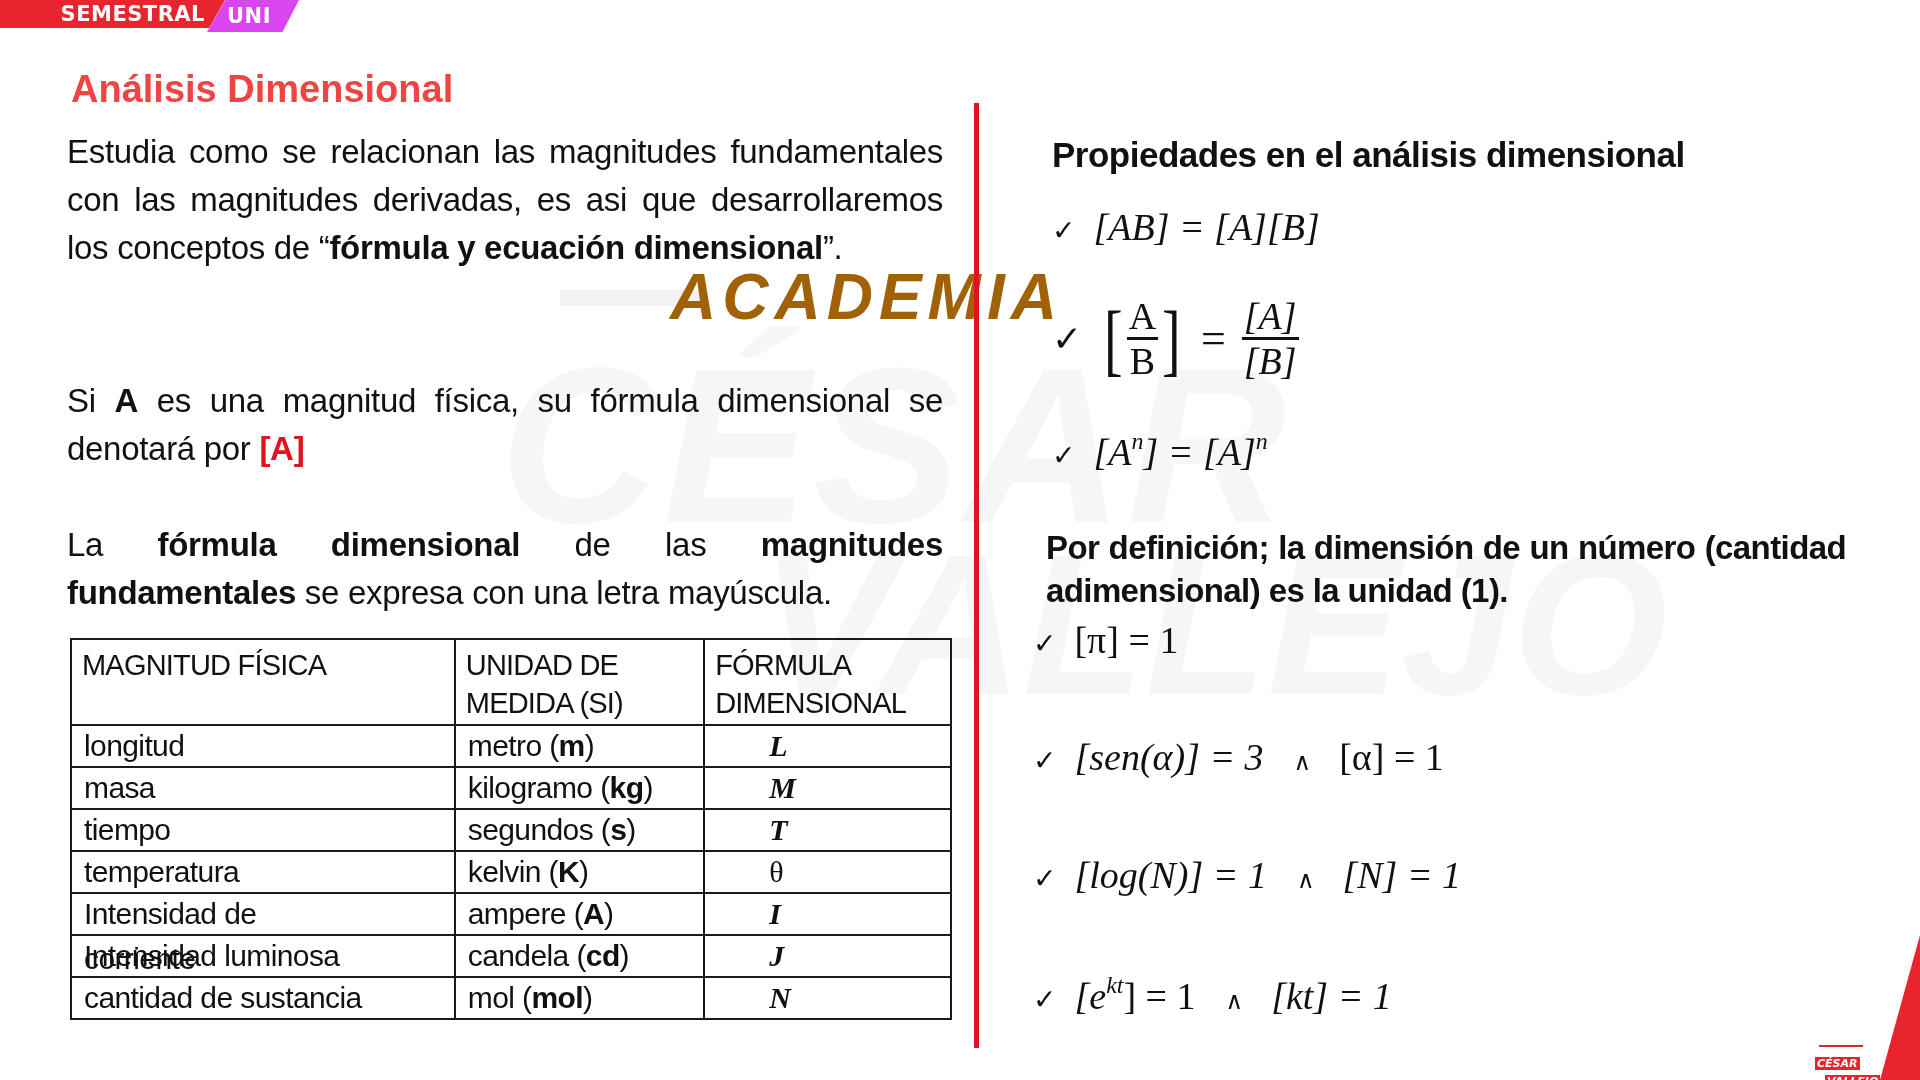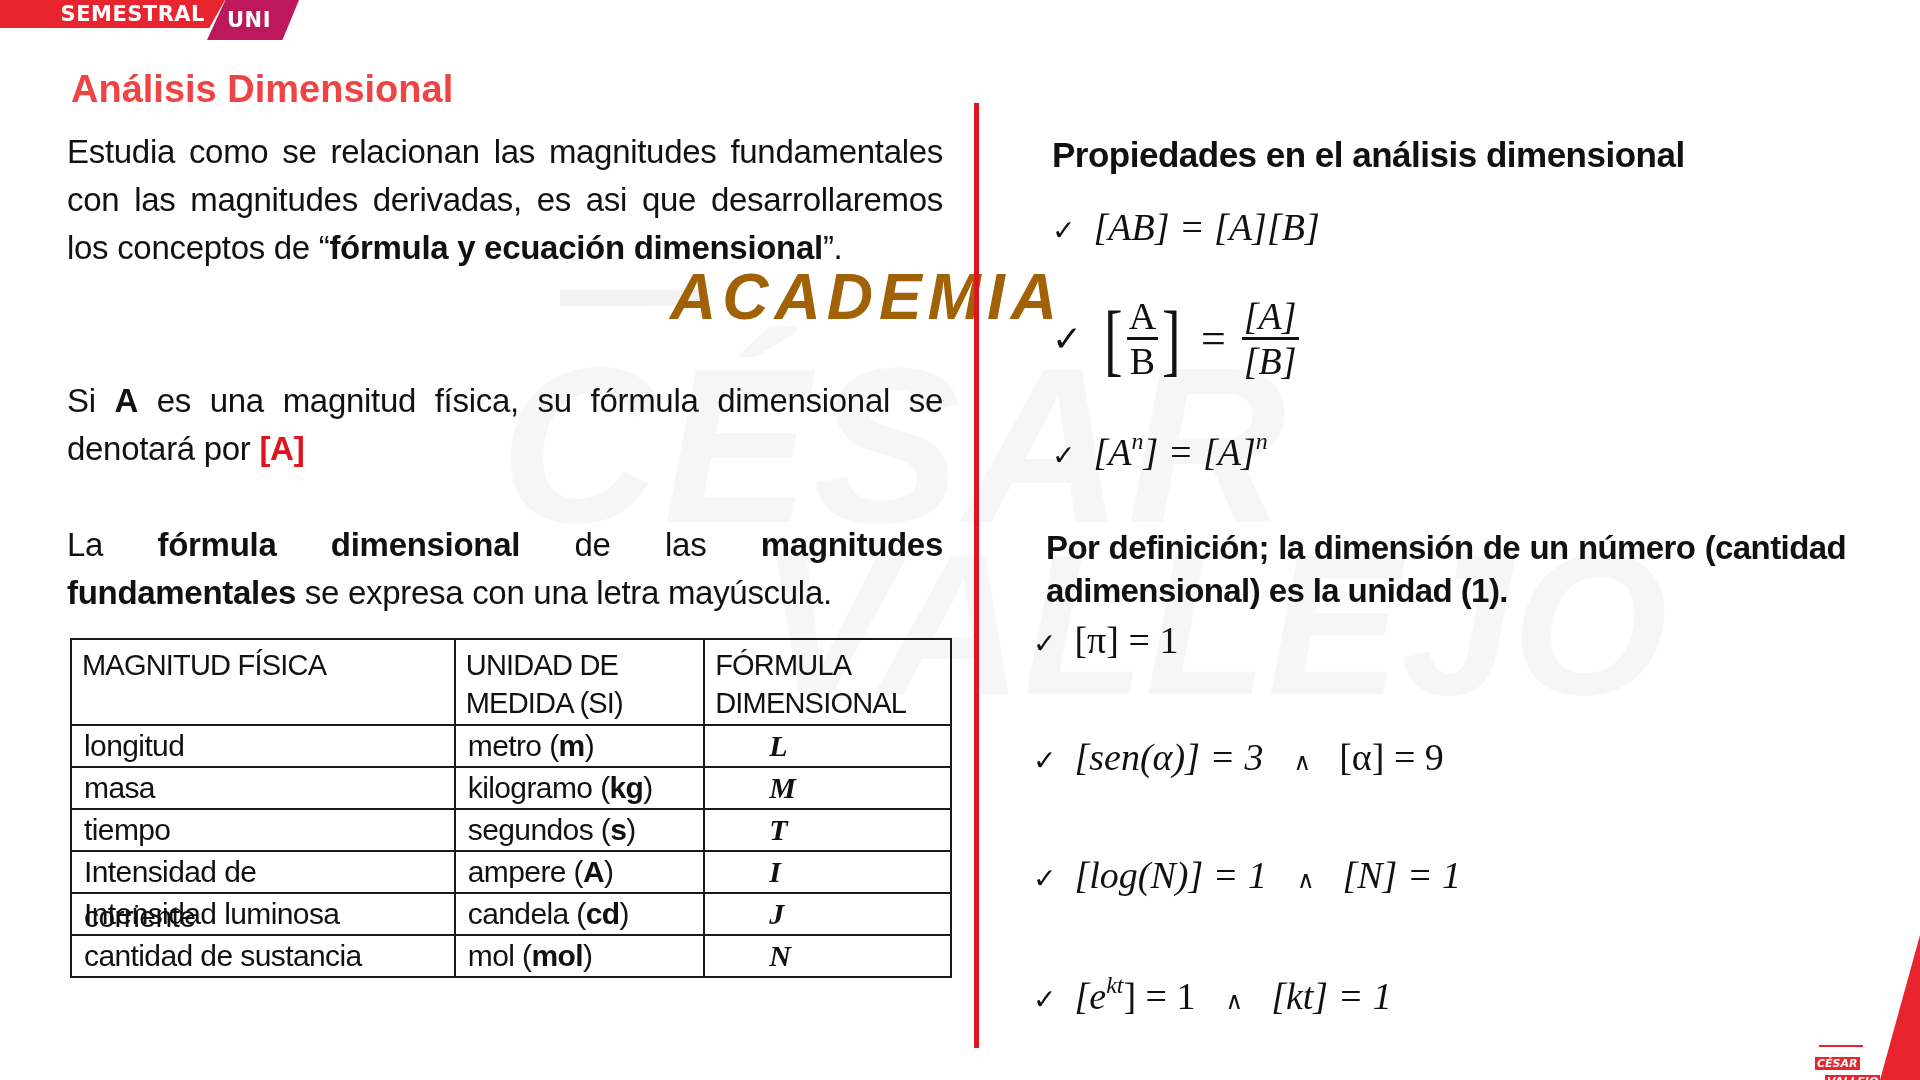--- a/index.html
+++ b/index.html
@@ -20,22 +20,22 @@
 
   
   .banner { position: absolute; left: 0; top: 0; height: 40px; width: 300px; z-index: 2; }
   .banner-red {
     position: absolute; left: 0; top: 0; height: 28px; width: 225px;
     background: #e8252f;
     clip-path: polygon(0 0, 100% 0, 93% 100%, 0 100%);
     display: flex; align-items: center; justify-content: flex-end; padding-right: 20px; box-sizing: border-box;
   }
   .banner-teal {
-    position: absolute; left: 207px; top: 0; height: 40px; width: 92px;
-    background: #be185d;
+    position: absolute; left: 207px; top: 0; height: 32px; width: 92px;
+    background: #d946ef;
     clip-path: polygon(20% 0, 100% 0, 82% 100%, 0 100%);
     display: flex; align-items: center; justify-content: center; padding-right: 8px; box-sizing: border-box;
   }
   .banner span {
     color: #fff; font-weight: bold; font-family: "DejaVu Sans", sans-serif;
     font-size: 21px; letter-spacing: 0.5px;
   }
 
   
   .title {
@@ -183,20 +183,25 @@
       </tr>
       <tr>
         <td>masa</td>
         <td><span>kilogramo (</span><b>kg</b><span>)</span></td>
         <td class="sym">M</td>
       </tr>
       <tr>
         <td>tiempo</td>
         <td><span>segundos (</span><b>s</b><span>)</span></td>
         <td class="sym">T</td>
+      </tr>
+      <tr>
+        <td>temperatura</td>
+        <td><span>kelvin (</span><b>K</b><span>)</span></td>
+        <td class="sym theta">θ</td>
       </tr>
       <tr>
         <td>Intensidad de</td>
         <td><span>ampere (</span><b>A</b><span>)</span></td>
         <td class="sym">I</td>
       </tr>
       <tr>
         <td><span class="overlap"><span>Intensidad luminosa</span><span class="ghost">corriente</span></span></td>
         <td><span>candela (</span><b>cd</b><span>)</span></td>
         <td class="sym">J</td>
@@ -240,21 +245,21 @@
     <span class="check">✓</span><i>[A</i><sup><i>n</i></sup><i>] = [A]</i><sup><i>n</i></sup>
   </div>
 
   <p class="def">Por definición; la dimensión de un número (cantidad adimensional) es la unidad (1).</p>
 
   <div class="math eq4">
     <span class="check">✓</span><span>[π] = 1</span>
   </div>
 
   <div class="math eq5">
-    <span class="check">✓</span><i>[sen(α)] = 3</i><span class="and">∧</span><span>[α] = 9</span>
+    <span class="check">✓</span><i>[sen(α)] = 3</i><span class="and">∧</span><span>[α] = 1</span>
   </div>
 
   <div class="math eq6">
     <span class="check">✓</span><i>[log(N)] = 1</i><span class="and">∧</span><i>[N] = 1</i>
   </div>
 
   <div class="math eq7">
     <span class="check">✓</span><i>[e</i><sup><i>kt</i></sup><span>] = 1</span><span class="and">∧</span><i>[kt] = 1</i>
   </div>
 </div>

